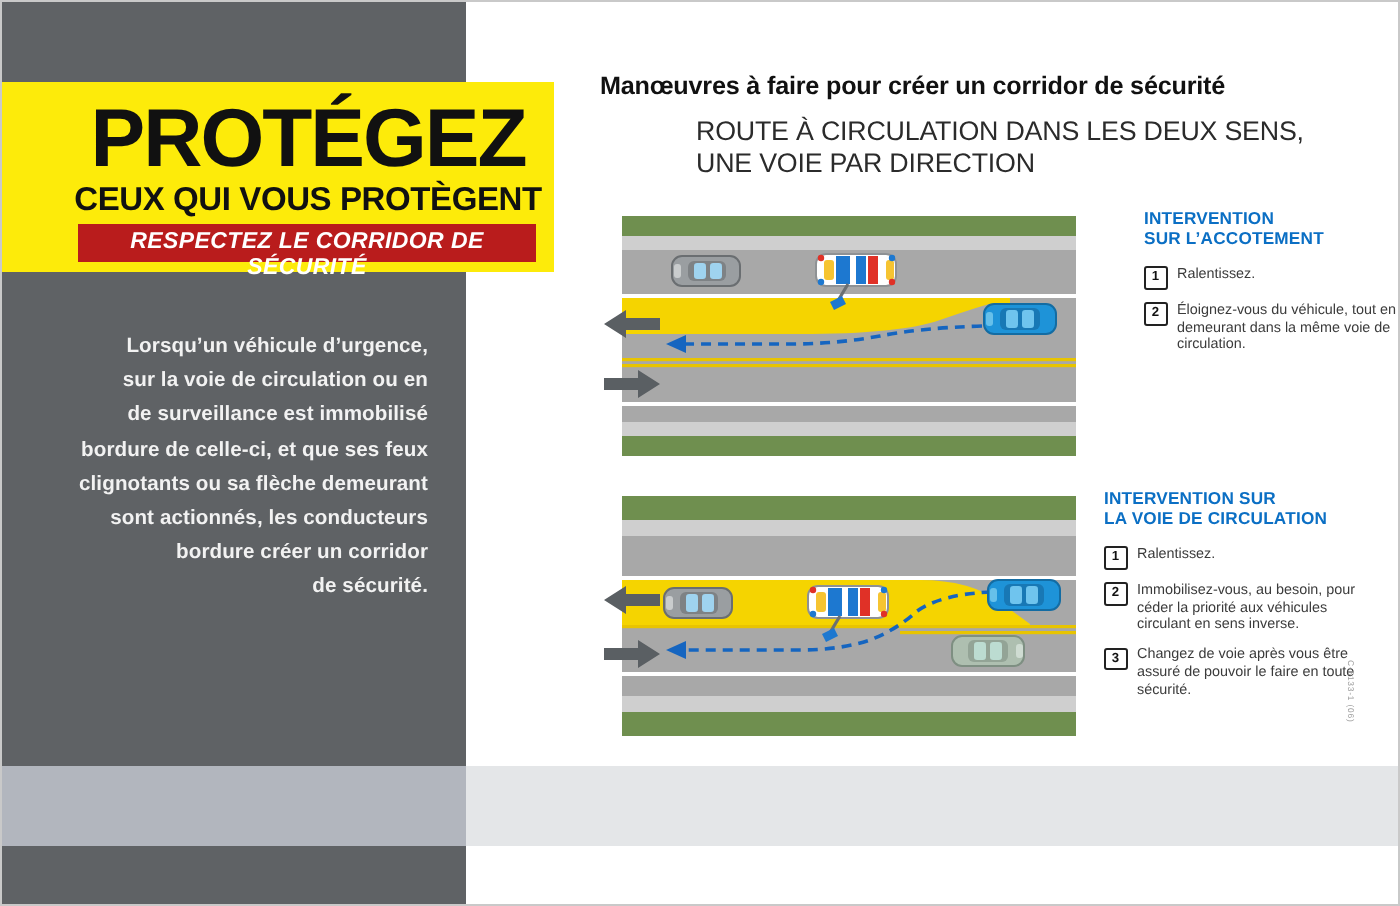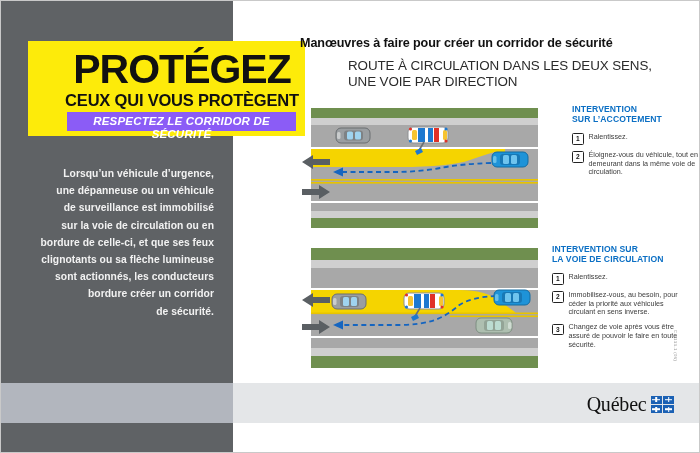--- a/index.html
+++ b/index.html
@@ -9,26 +9,26 @@
   
   #poster{position:absolute;inset:0;background:#ffffff;}
 
   
   #poster::after{content:"";position:absolute;inset:0;border:1px solid #c9c9c9;pointer-events:none;}
 
   
   .left-panel{position:absolute;left:0;top:0;width:233px;height:453px;background:#5f6265;}
 
   
-  .banner{position:absolute;left:0;top:41px;width:277px;height:95px;background:#fdeb0a;margin-left:28px;}
+  .banner{position:absolute;left:0;top:41px;width:277px;height:95px;background:#fdeb0a;}
   .banner-t1{position:absolute;left:34px;top:6px;width:240px;text-align:center;
              font-size:41px;line-height:44px;font-weight:bold;color:#111;letter-spacing:-1px;}
   .banner-t2{position:absolute;left:34px;top:50px;width:240px;text-align:center;
              font-size:16.5px;line-height:18px;font-weight:bold;color:#111;letter-spacing:-.2px;}
-  .banner-t3-wrap{position:absolute;left:39px;top:71px;width:229px;height:19px;background:#8b5cf6;}
+  .banner-t3-wrap{position:absolute;left:39px;top:71px;width:229px;height:19px;background:#b91c1c;}
   .banner-t3{position:absolute;left:0;top:3px;width:229px;text-align:center;
              font-size:11.5px;line-height:13px;font-weight:bold;font-style:italic;color:#fff;letter-spacing:.2px;}
 
   
   .left-copy{position:absolute;left:34px;top:165px;width:180px;
              color:#f2f2f2;font-size:10.3px;line-height:17.2px;font-weight:bold;letter-spacing:.05px;text-align:right;}
   .left-copy p{margin:0;}
 
   
   .footer-band-left{position:absolute;left:0;top:383px;width:233px;height:40px;background:#b2b6be;}
@@ -80,25 +80,24 @@
   <div class="banner">
     <div class="banner-t1">PROTÉGEZ</div>
     <div class="banner-t2">CEUX QUI VOUS PROTÈGENT</div>
     <div class="banner-t3-wrap">
       <div class="banner-t3">RESPECTEZ LE CORRIDOR DE SÉCURITÉ</div>
     </div>
   </div>
 
   <div class="left-copy">
     <p>Lorsqu’un véhicule d’urgence,</p>
-    <p>une dépanneuse ou un véhicule</p>
+    <p>sur la voie de circulation ou en</p>
     <p>de surveillance est immobilisé</p>
-    <p>sur la voie de circulation ou en</p>
     <p>bordure de celle-ci, et que ses feux</p>
-    <p>clignotants ou sa flèche lumineuse</p>
+    <p>clignotants ou sa flèche demeurant</p>
     <p>sont actionnés, les conducteurs</p>
     <p>bordure créer un corridor</p>
     <p>de sécurité.</p>
   </div>
 
   <div class="head-title">Manœuvres à faire pour créer un corridor de sécurité</div>
   <div class="head-sub">
     <span>ROUTE À CIRCULATION DANS LES DEUX SENS,</span><br>
     <span>UNE VOIE PAR DIRECTION</span>
   </div>
@@ -279,23 +278,14 @@
         <span class="instr-text">Changez de voie après vous être assuré de pouvoir le faire en toute sécurité.</span>
       </li>
     </ul>
   </div>
 
   <div class="side-code">C-6133-1 (06)</div>
 
   <div class="footer-band-left"></div>
   <div class="footer-band-right"></div>
 
-  <div class="qc-logo">
-    <span class="qc-word">Québec</span>
-    <span class="qc-flag">
-      <span class="qc-sq"></span>
-      <span class="qc-sq"></span>
-      <span class="qc-sq"></span>
-      <span class="qc-sq"></span>
-    </span>
-  </div>
 
 </div>
 
 </body></html>

